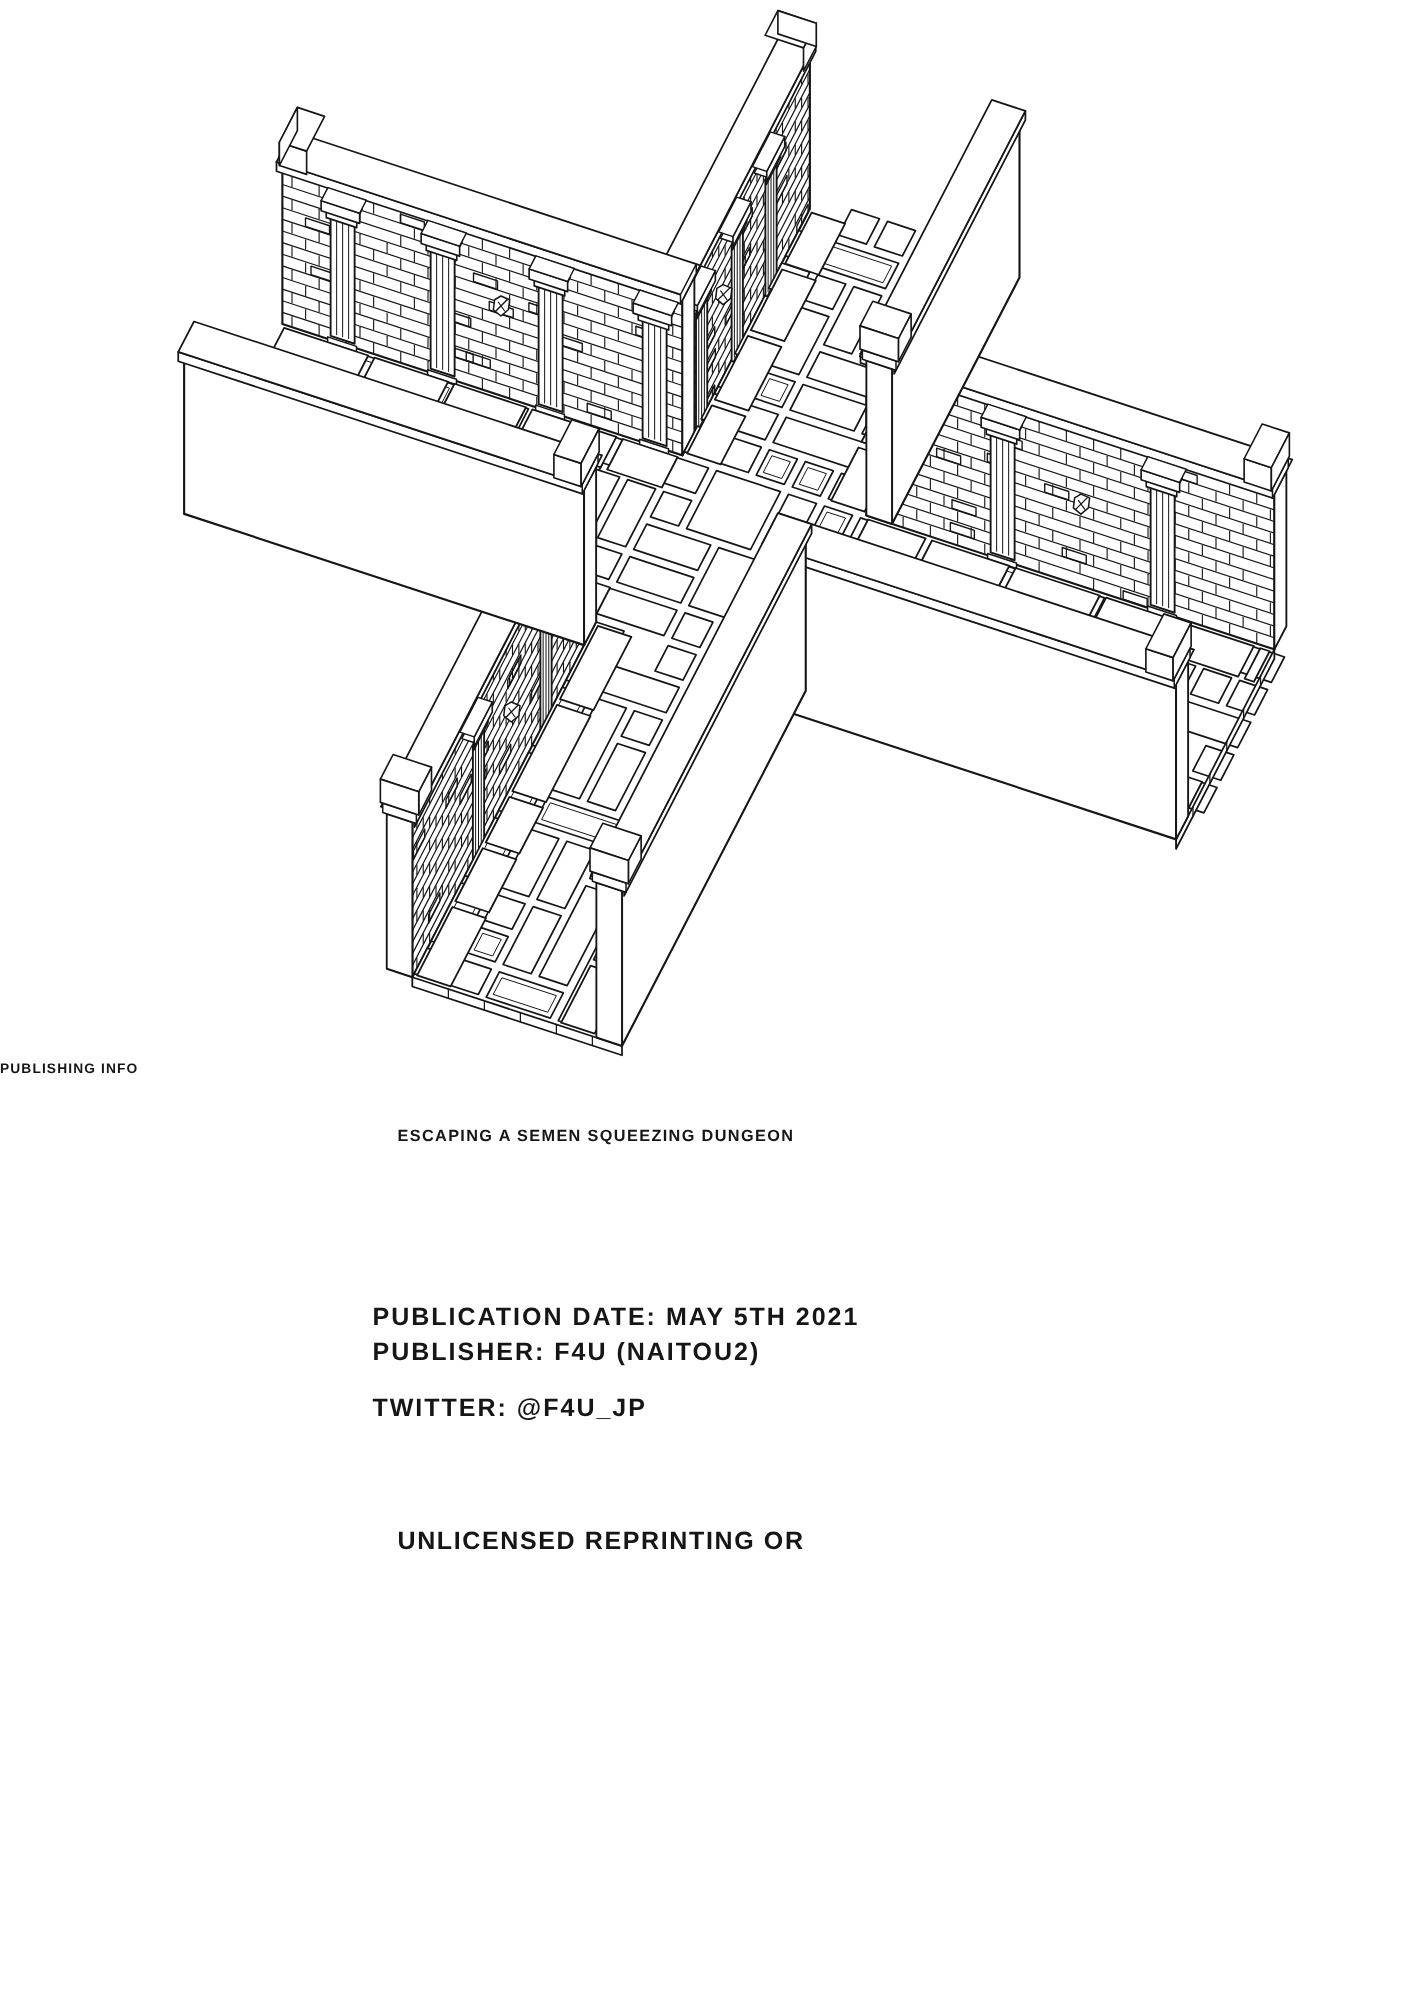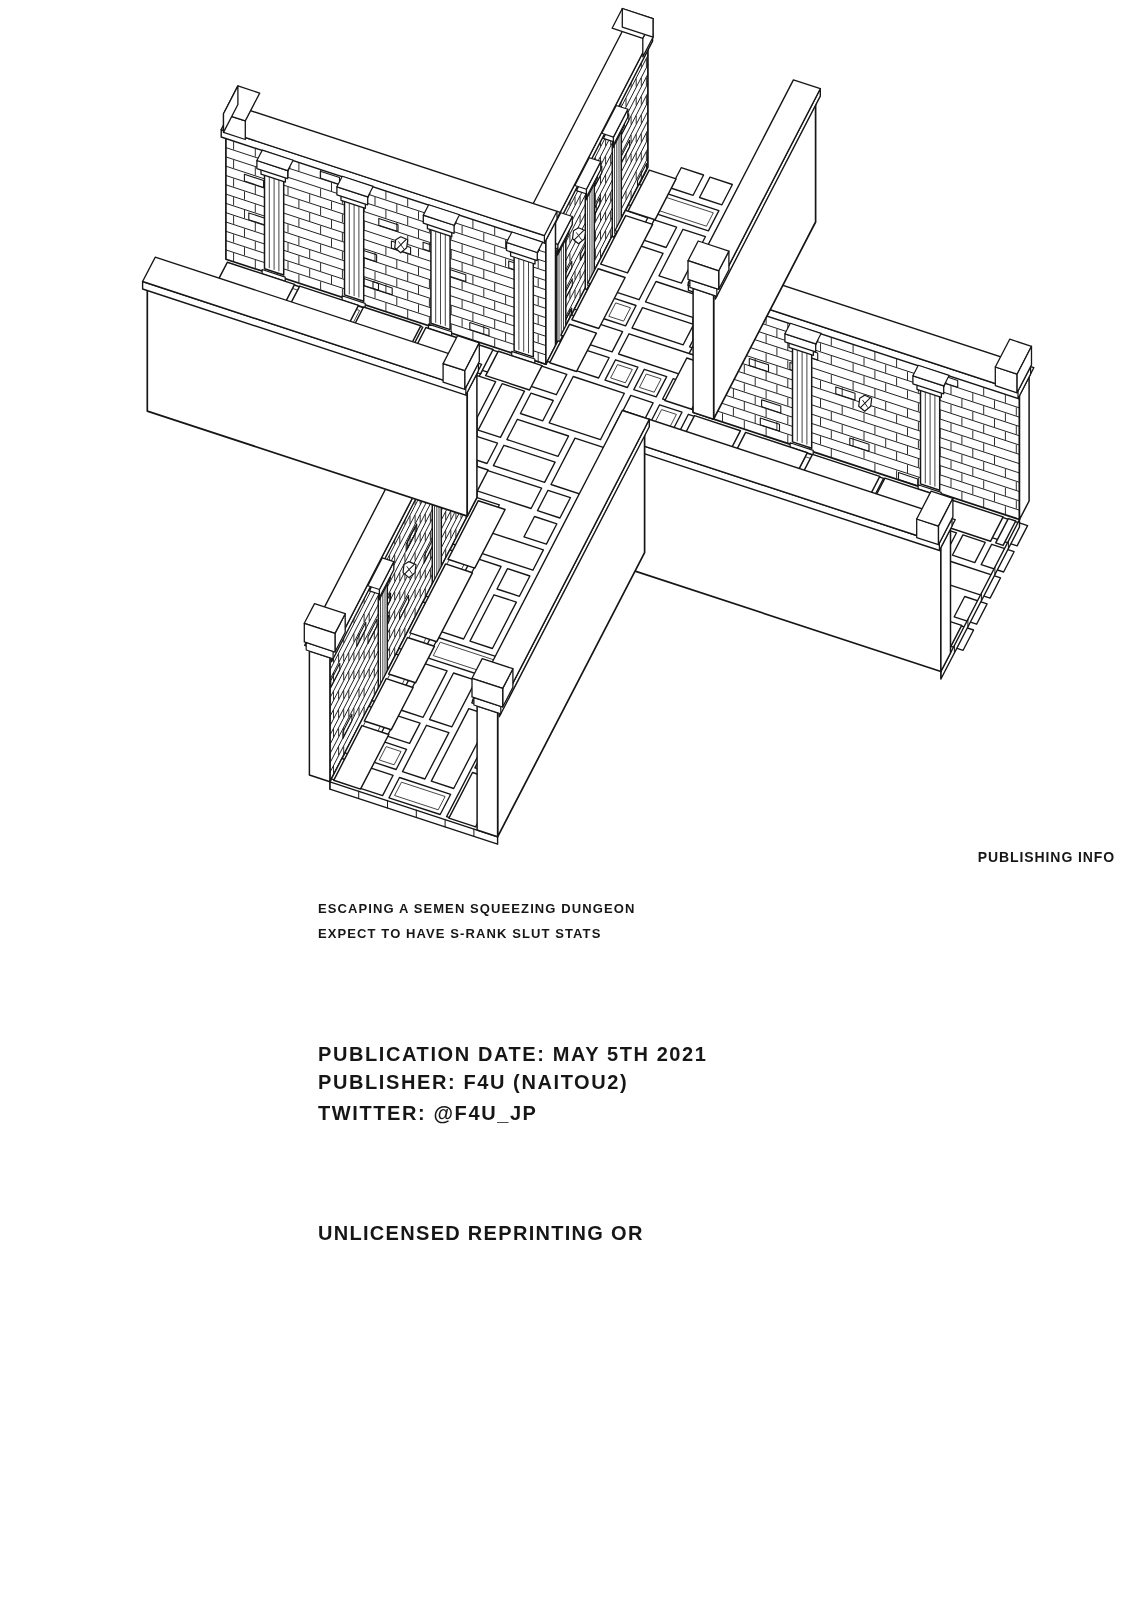--- a/index.html
+++ b/index.html
@@ -3,30 +3,30 @@
 <meta charset="utf-8">
 <style>
   html,body{margin:0;padding:0;}
   body{
     width:1133px;height:1600px;background:#ffffff;position:relative;overflow:hidden;
     font-family:"Liberation Sans", sans-serif;color:#161616;
   }
   #scene{position:absolute;left:0;top:0;pointer-events:none;}
   .comic{font-weight:700;text-transform:uppercase;}
   #caption{
-    position:absolute;top:849px;left:0;width:1115px;text-align:right;
-    font-size:14px;letter-spacing:0.9px;
+    position:absolute;top:849px;left:0;width:1115px;text-align:left;
+    font-size:11px;letter-spacing:0.9px;
   }
   #title-block{
     position:absolute;left:318px;top:896px;font-size:13px;line-height:25px;letter-spacing:1.1px;
   }
   #pub-block{
-    position:absolute;left:318px;top:1040px;font-size:20px;line-height:28px;letter-spacing:1.6px;
+    position:absolute;left:298px;top:1040px;font-size:20px;line-height:28px;letter-spacing:1.6px;
   }
-  #pub-block .tw{margin-top:3px;}
+  #pub-block .tw{margin-top:17px;}
   #notice-block{
     position:absolute;left:318px;top:1219px;font-size:20px;line-height:28px;letter-spacing:1.3px;text-align:right;
   }
 </style>
 </head>
 <body>
 
 <svg id="scene" width="1133" height="880" viewBox="0 0 1133 880" xmlns="http://www.w3.org/2000/svg">
     <polygon points="545.9,364.2 647.9,167.0 647.9,43.0 545.9,240.2" fill="#fff" stroke="#161616" stroke-width="1.7" stroke-linejoin="round"></polygon>
     <line x1="545.9" y1="354.9" x2="647.9" y2="157.7" stroke="#161616" stroke-width="0.95" stroke-linecap="round"></line>
@@ -1141,21 +1141,20 @@
     <polygon points="500.8,713.8 500.8,706.4 473.9,697.6 473.9,705.0" fill="#fff" stroke="#161616" stroke-width="1.2" stroke-linejoin="round"></polygon>
     <polygon points="502.7,707.0 512.9,687.3 512.9,668.7 502.7,688.4" fill="#fff" stroke="#161616" stroke-width="1.3" stroke-linejoin="round"></polygon>
     <polygon points="502.7,688.4 512.9,668.7 482.2,658.6 472.0,678.3" fill="#fff" stroke="#161616" stroke-width="1.3" stroke-linejoin="round"></polygon>
     <polygon points="502.7,707.0 502.7,688.4 472.0,678.3 472.0,696.9" fill="#fff" stroke="#161616" stroke-width="1.3" stroke-linejoin="round"></polygon>
   </svg>
 
 <div id="caption" class="comic">PUBLISHING INFO</div>
 
 <div id="title-block" class="comic">
   <div>ESCAPING A SEMEN SQUEEZING DUNGEON</div>
-  <div>EXPECT TO HAVE S-RANK SLUT STATS</div>
 </div>
 
 <div id="pub-block" class="comic">
   <div>PUBLICATION DATE: MAY 5TH 2021</div>
   <div>PUBLISHER: F4U (NAITOU2)</div>
   <div class="tw">TWITTER: @F4U_JP</div>
 </div>
 
 <div id="notice-block" class="comic">
   <div>UNLICENSED REPRINTING OR</div>

